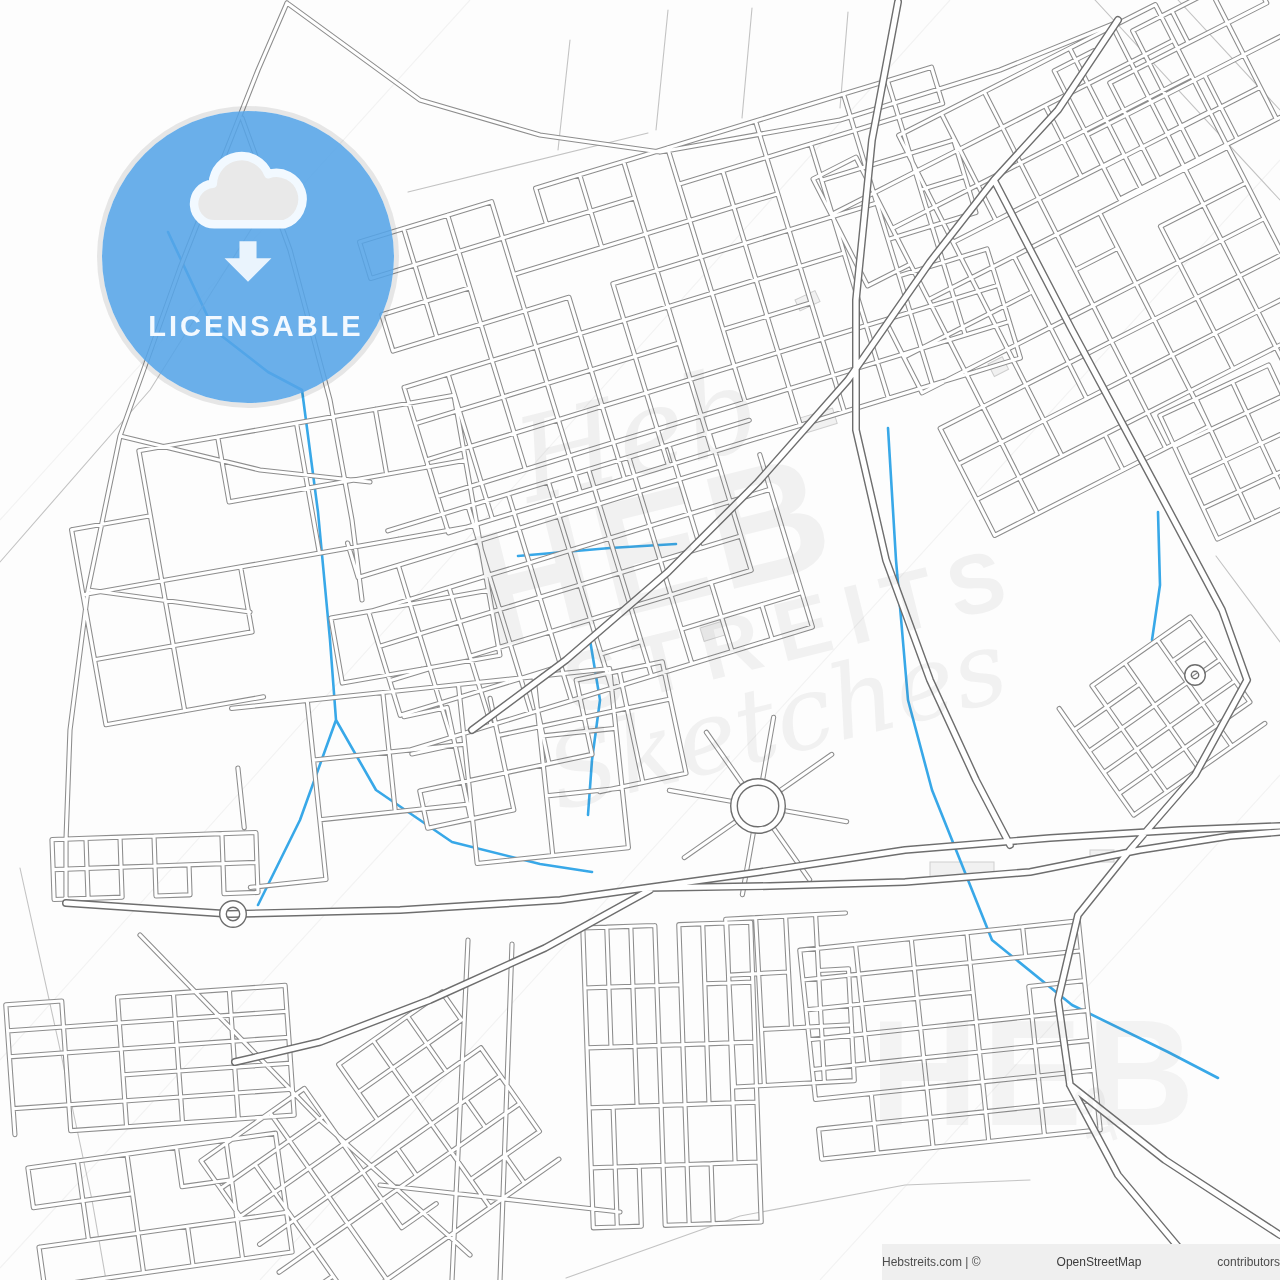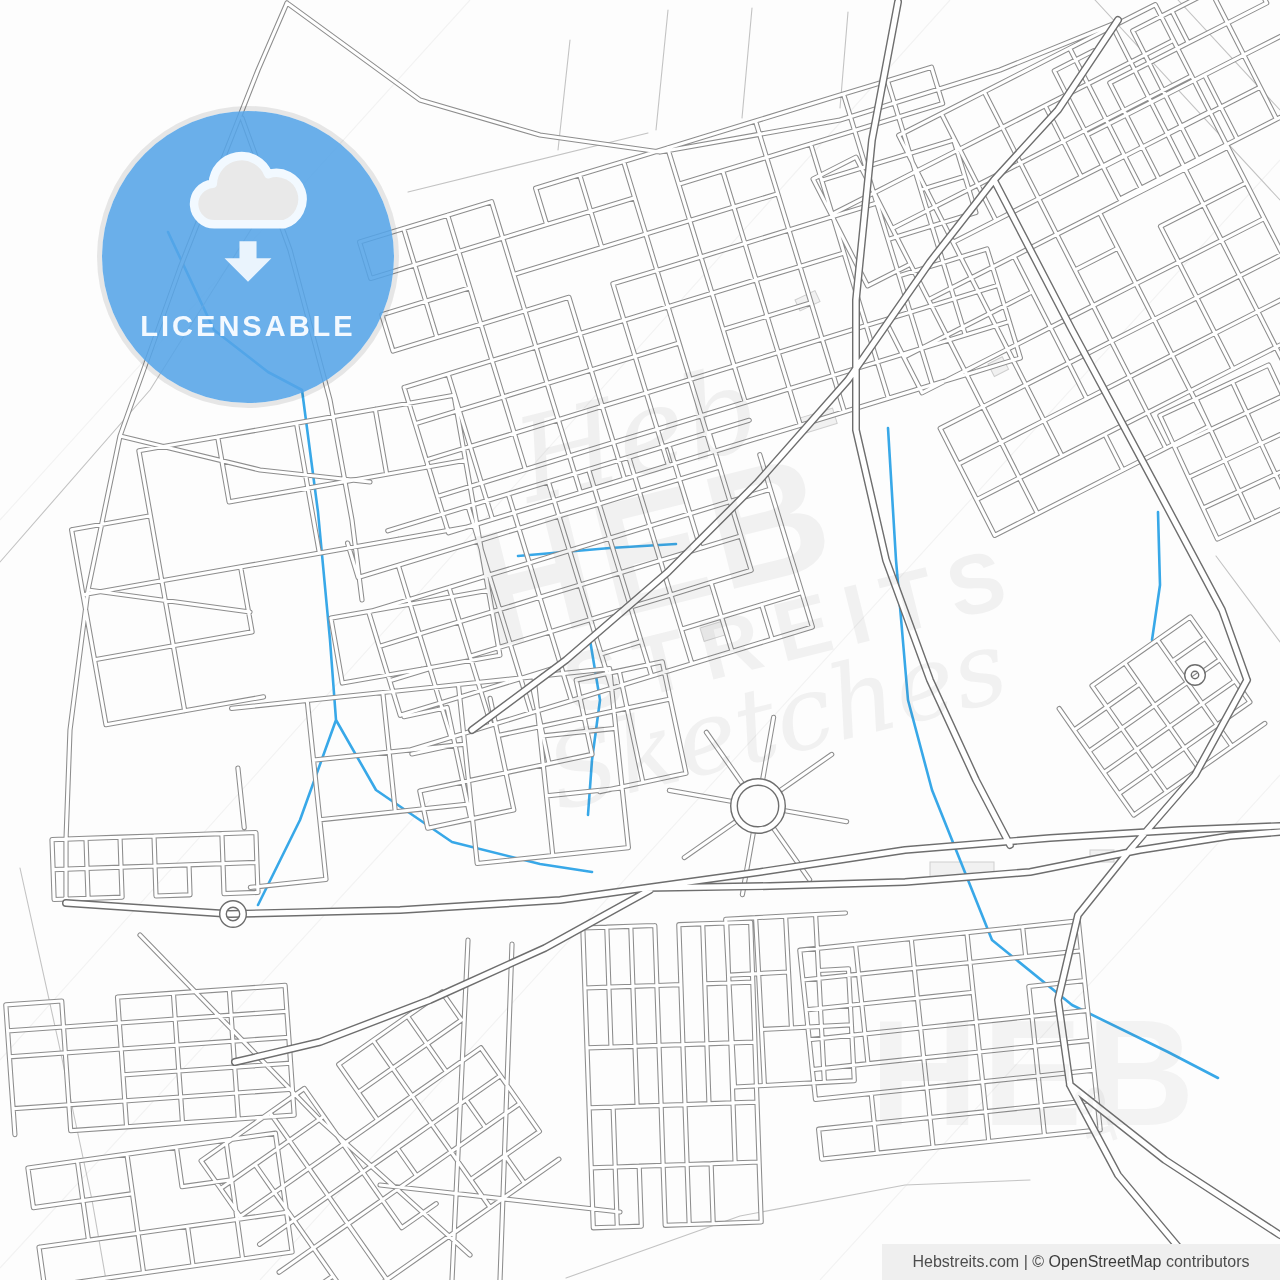--- a/index.html
+++ b/index.html
@@ -18,27 +18,27 @@
                     color:rgba(80,80,80,0.065);margin-left:26px;}
   .wm-corner{left:870px;top:1006px;}
   .wm-corner-block{font-weight:800;font-size:150px;line-height:.9;letter-spacing:4px;color:rgba(80,80,80,0.058);}
   .wm-corner-sub{position:absolute;left:238px;top:74px;font-weight:700;font-size:42px;letter-spacing:6px;
                  color:rgba(80,80,80,0.058);transform:rotate(72deg);transform-origin:0 0;display:inline-block;}
 
   
   .badge{position:absolute;left:102px;top:111px;width:292px;height:292px;border-radius:50%;
          background:rgba(85,164,231,0.88);box-shadow:0 0 0 5px rgba(0,0,0,0.09);}
   .badge-icon{position:absolute;left:50%;top:30px;transform:translateX(-50%);}
-  .badge-label{position:absolute;left:0;top:199px;width:100%;text-align:center;
+  .badge-label{position:absolute;left:8px;top:199px;width:100%;text-align:center;
                font-size:29px;font-weight:700;letter-spacing:3px;color:#f3f9ff;}
 
   
   .attribution{position:absolute;left:882px;top:1244px;width:398px;height:36px;background:#efefef;
-               display:flex;align-items:center;justify-content:center;
-               font-size:16px;color:#4d4d4d;}
+               display:flex;align-items:center;justify-content:space-between;
+               font-size:12px;color:#4d4d4d;}
   .attribution span,.attribution b{white-space:pre;}
   .attribution b{font-weight:400;color:#3c3c3c;}
 </style>
 </head>
 <body>
 
 <div class="stage">
 
   <svg class="map" id="map-svg" width="1280" height="1280" viewBox="0 0 1280 1280">
     <g id="layer-wm-lines">

